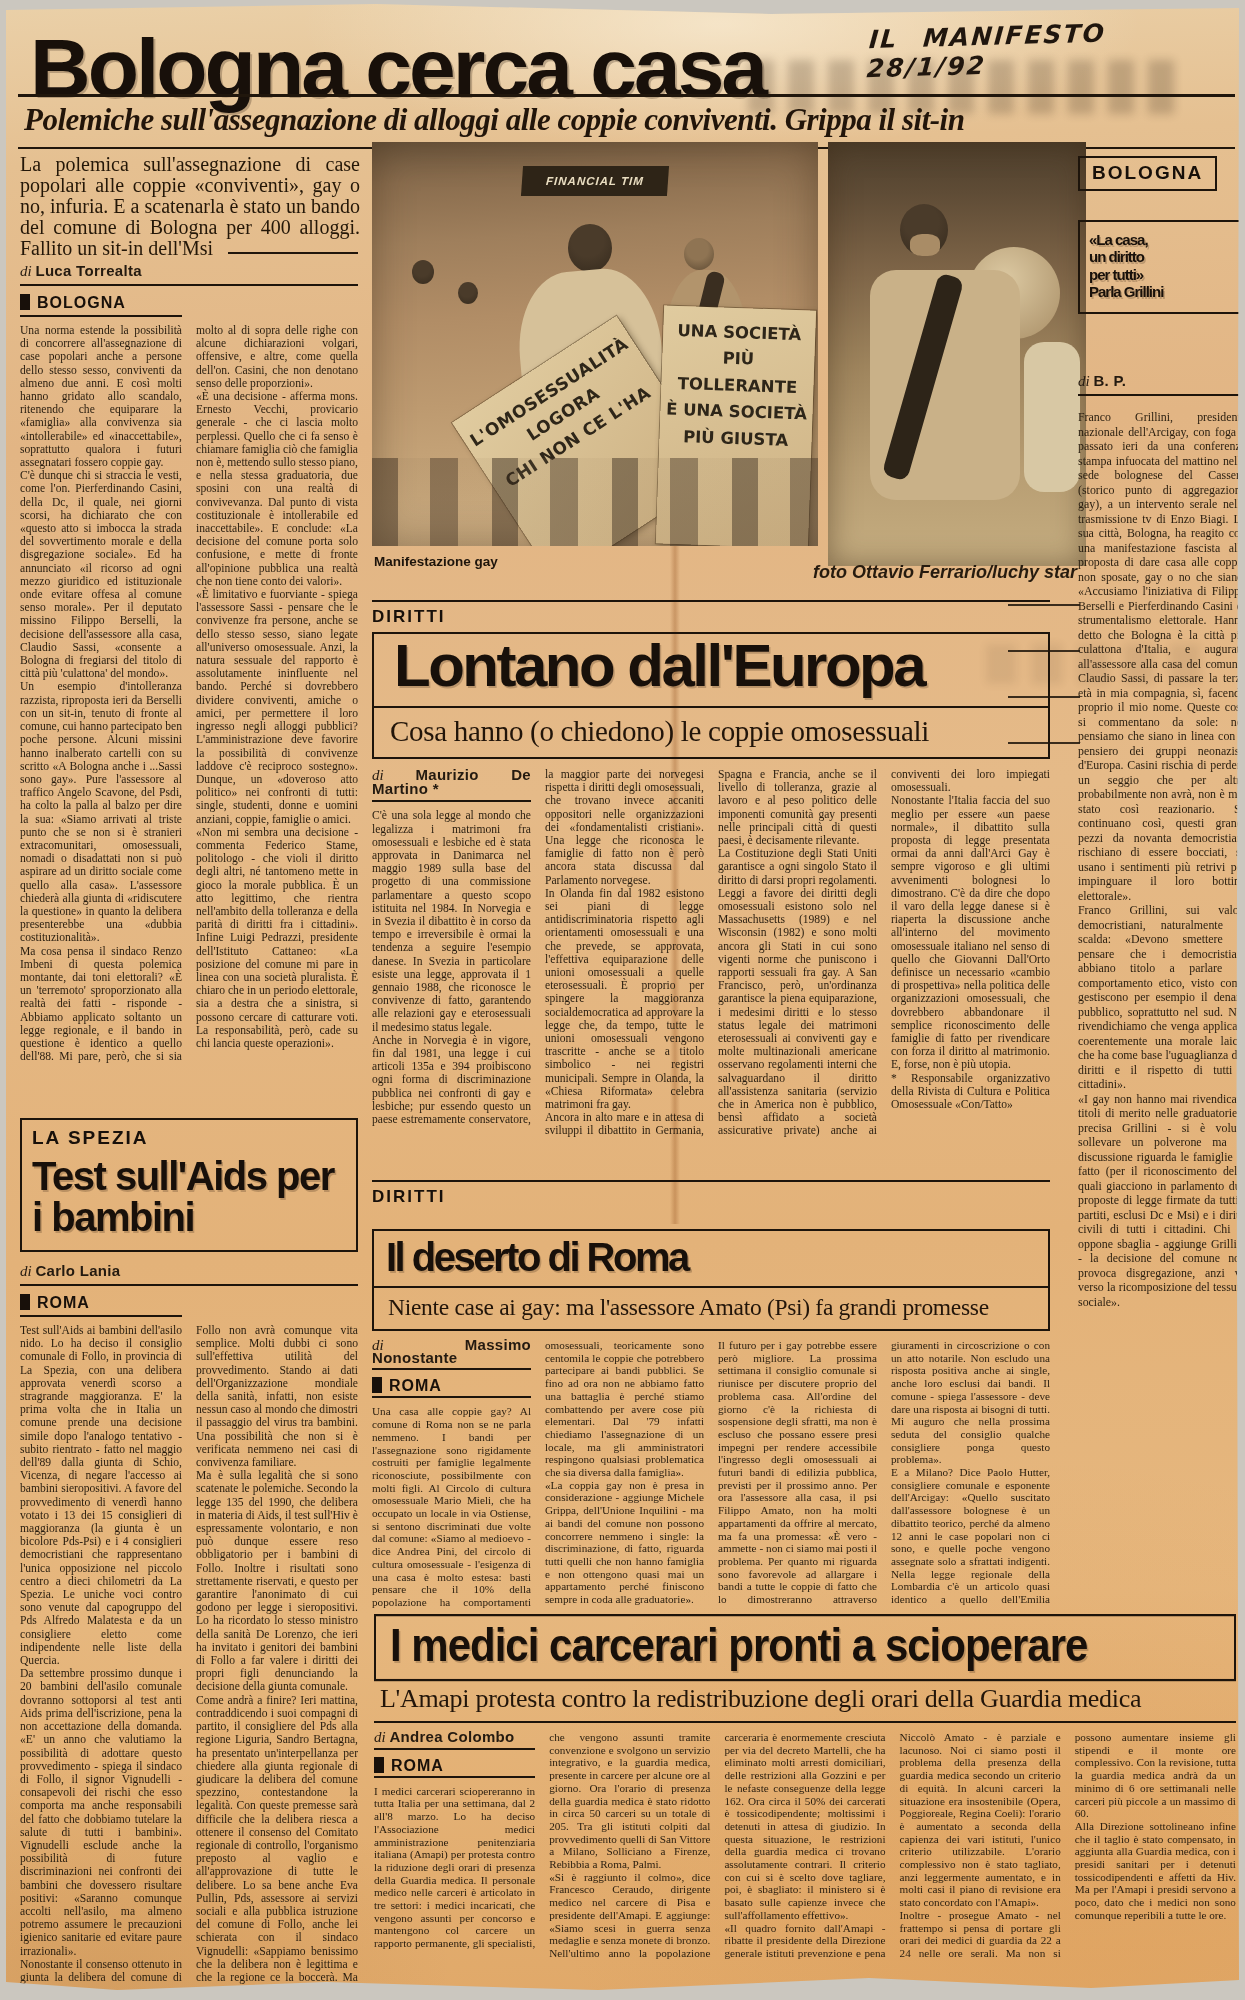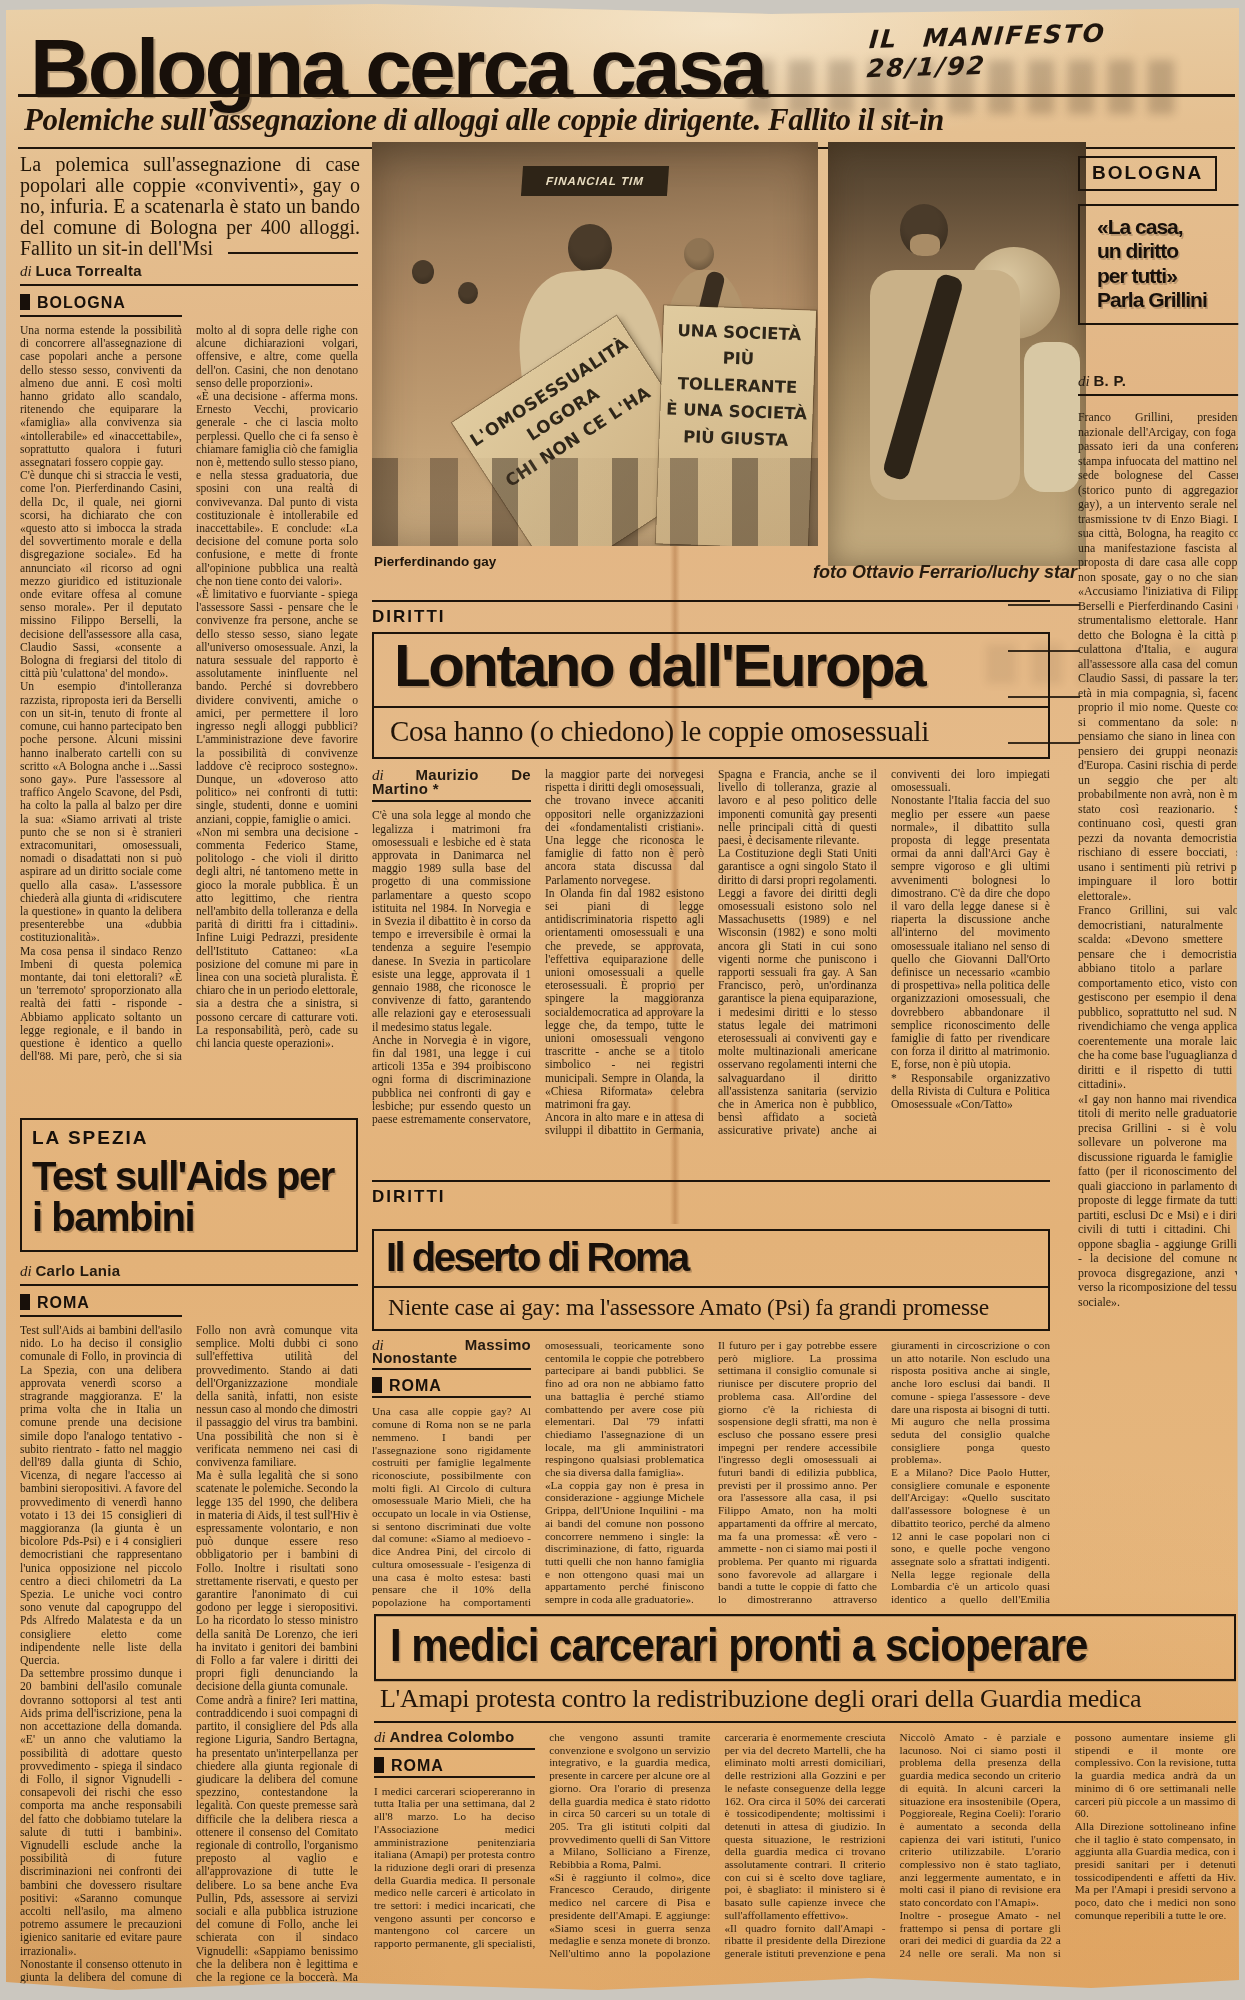--- a/index.html
+++ b/index.html
@@ -83,21 +83,21 @@
 
   
   .frame { border:2px solid #1d140b; }
   .kicker-plain { font-family:"Liberation Sans",sans-serif; font-weight:800; font-size:17px; letter-spacing:2px; color:#18100a; }
   .h-big { font-family:"Liberation Sans",sans-serif; font-weight:900; color:#18100a; letter-spacing:-2.5px;
     text-shadow:1.5px 1.5px 0 rgba(40,25,10,.22); }
   .standfirst { font-size:29px; color:#22150a; letter-spacing:-.3px; }
 
   
   .gr-kicker { left:1072px; top:152px; padding:4px 12px 5px; font-size:19px; }
-  .gr-headline { left:1072px; top:200px; width:168px; padding:9px 17px 11px; font-size:21px; line-height:1.16; letter-spacing:-1px; white-space:pre-line; }
+  .gr-headline { left:1072px; top:216px; width:168px; padding:9px 9px 11px; font-size:15px; line-height:1.16; letter-spacing:-1px; white-space:pre-line; }
   .gr-byline { left:1072px; top:368px; width:168px; }
   .gr-body { left:1072px; top:406px; width:168px; height:1194px; font-size:11.9px; line-height:14.5px; }
 
   
   .eu { left:366px; top:596px; width:678px; }
   .eu-top { border-top:2.5px solid #1d140b; padding-top:5px; }
   .eu-headline { margin-top:5px; padding:2px 20px 10px; font-size:60px; line-height:1; }
   .eu-standfirst { margin-top:-2px; padding:7px 16px 9px; }
   .eu-body { margin-top:9px; height:388px; }
 
@@ -130,21 +130,21 @@
   <div class="ghost2"></div>
   <div class="crease"></div>
 
   <div class="abs main-headline" data-bind="masthead.headline">Bologna cerca casa</div>
 
   <div class="abs handwriting">
     <span data-bind="annotation.publication">IL MANIFESTO</span>
     <span data-bind="annotation.date">28/1/92</span>
   </div>
 
-  <div class="abs subhead" data-bind="masthead.subhead">Polemiche sull'assegnazione di alloggi alle coppie dirigente. Fallito il sit-in</div>
+  <div class="abs subhead" data-bind="masthead.subhead">Polemiche sull'assegnazione di alloggi alle coppie conviventi. Grippa il sit-in</div>
 
   <div class="abs lead-intro" data-bind="lead_article.intro">La polemica sull'assegnazione di case popolari alle coppie «conviventi», gay o no, infuria. E a scatenarla è stato un bando del comune di Bologna per 400 alloggi. Fallito un sit-in dell'Msi</div>
   <div class="abs intro-tail"></div>
   <div class="abs byline lead-byline">
     <span data-bind="lead_article.byline_prefix">di</span>
     <b data-bind="lead_article.byline_name">Luca Torrealta</b>
   </div>
   <div class="abs kicker-line lead-kicker"><span class="kbar"></span><span data-bind="lead_article.dateline">BOLOGNA</span></div>
   <div class="abs bodytxt cols2 lead-body"><span data-bind="lead_article.body">Una norma estende la possibilità di concorrere all'assegnazione di case popolari anche a persone dello stesso sesso, conviventi da almeno due anni. E così molti hanno gridato allo scandalo, ritenendo che equiparare la «famiglia» alla convivenza sia «intollerabile» ed «inaccettabile», soprattutto qualora i futuri assegnatari fossero coppie gay.
 C'è dunque chi si straccia le vesti, come l'on. Pierferdinando Casini, della Dc, il quale, nei giorni scorsi, ha dichiarato che con «questo atto si imbocca la strada del sovvertimento morale e della disgregazione sociale». Ed ha annunciato «il ricorso ad ogni mezzo giuridico ed istituzionale onde evitare offesa al comune senso morale». Per il deputato missino Filippo Berselli, la decisione dell'assessore alla casa, Claudio Sassi, «consente a Bologna di fregiarsi del titolo di città più 'culattona' del mondo».
@@ -165,21 +165,21 @@
     <div class="blob" style="left:318px;top:128px;width:18px;height:150px;background:#3a2e20;transform:rotate(14deg);border-radius:8px;"></div>
     <div class="placard placard-1" data-bind="photo_main.sign1_lines" style="white-space:pre-line;">L'OMOSESSUALITÀ
 LOGORA
 CHI NON CE L'HA</div>
     <div class="placard placard-2" data-bind="photo_main.sign2_lines" style="white-space:pre-line;">UNA SOCIETÀ
 PIÙ TOLLERANTE
 È UNA SOCIETÀ
 PIÙ GIUSTA</div>
     <div class="legs"></div>
   </div>
-  <div class="abs photo-caption" data-bind="photo_main.caption">Pierferdinando gay</div>
+  <div class="abs photo-caption" data-bind="photo_main.caption">Manifestazione gay</div>
 
   <div class="abs photo-side">
     <div class="blob" style="left:140px;top:105px;width:92px;height:92px;border-radius:50%;background:radial-gradient(circle at 40% 35%, #dcc9a2, #b39a72 80%);"></div>
     <div class="head" style="left:72px;top:62px;width:48px;height:52px;"></div>
     <div class="blob" style="left:82px;top:92px;width:30px;height:22px;background:#a98c66;border-radius:40%;"></div>
     <div class="blob" style="left:42px;top:128px;width:150px;height:230px;background:#c9b188;border-radius:26px;"></div>
     <div class="blob" style="left:82px;top:130px;width:26px;height:210px;background:#2d2418;transform:rotate(16deg);border-radius:10px;"></div>
     <div class="blob" style="left:196px;top:200px;width:56px;height:150px;background:#d8c8a4;border-radius:20px;"></div>
   </div>
   <div class="abs photo-credit" data-bind="photo_main.credit">foto Ottavio Ferrario/luchy star</div>

